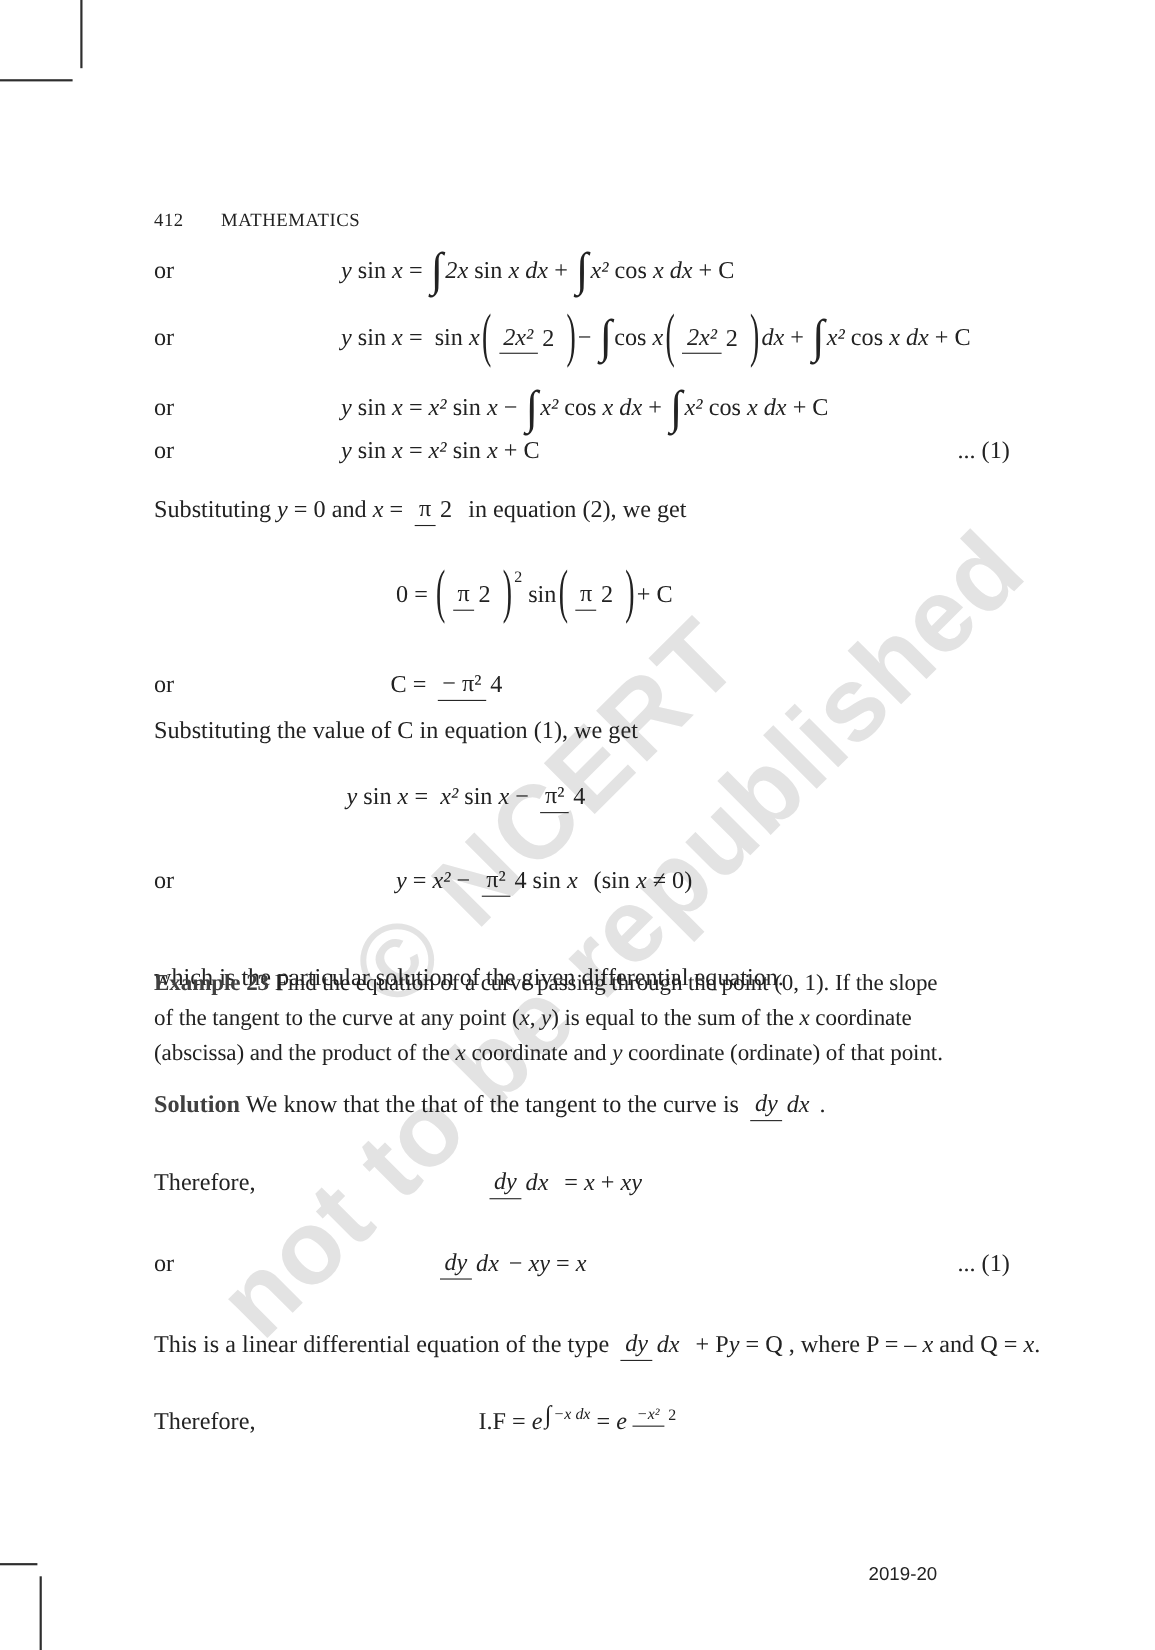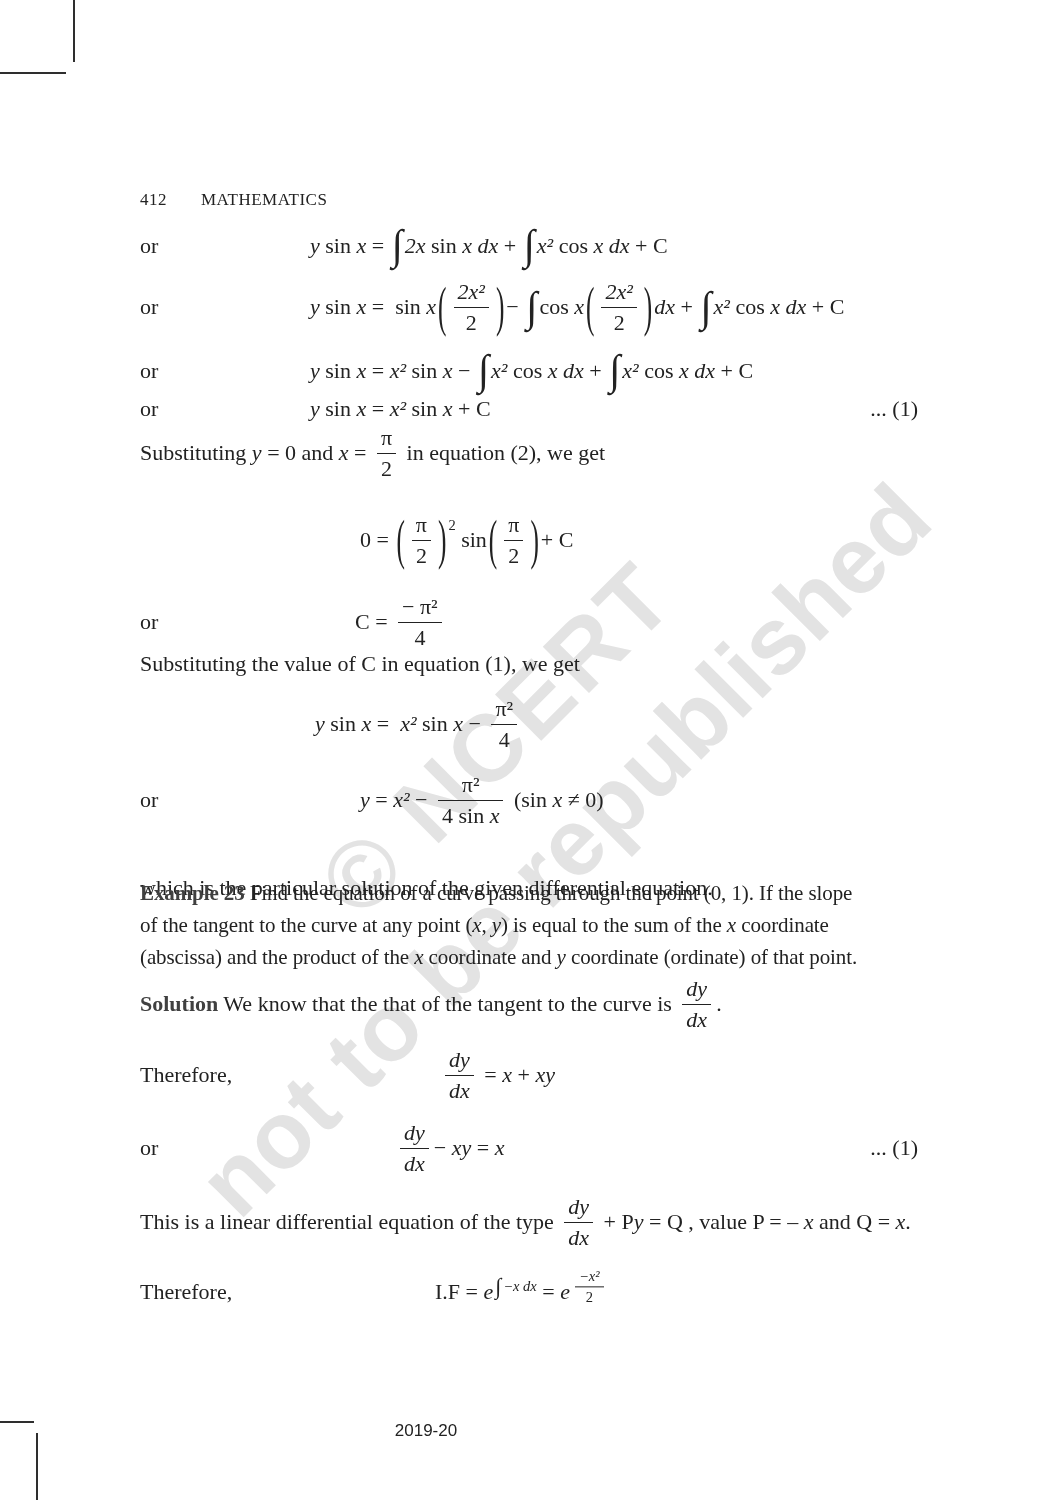--- a/index.html
+++ b/index.html
@@ -15,37 +15,37 @@
     font-weight:bold; color:#e3e3e3; white-space:nowrap; pointer-events:none;
   }
   .wm1 { left:497px; top:739px; font-size:95px; letter-spacing:4px;
          transform:translate(-50%,-50%) rotate(-45deg); }
   .wm2 { left:565px; top:850px; font-size:95px; letter-spacing:1px;
          transform:translate(-50%,-50%) rotate(-45deg); }
   
   .hdr { position:absolute; top:190px; font-size:17px; letter-spacing:0.5px; z-index:2;text-align:right; }
   .hdr-num { left:140px; }
   .hdr-title { left:201px; }
-  .footer { position:absolute; top:1421px; left:0; width:852px; text-align:center;
+  .footer { position:absolute; top:1421px; left:0; width:852px; text-align:right;
             font-family:"Liberation Sans", sans-serif; font-size:17px; z-index:2; }
   
   .row {
     position:absolute; left:140px; width:778px; display:flex; align-items:center;
     transform:translateY(-50%); font-size:22px; z-index:2;
   }
   .lab { position:absolute; left:0; white-space:pre; }
   .eq  { display:inline-flex; align-items:center; }
   .ref { margin-left:auto; white-space:pre; }
   .mr, .mi, .mb { white-space:pre; }
   .mi { font-style:italic; }
   .mb { color:#404040; font-weight:bold;text-align:center; }
   .int { font-size:1.85em; line-height:1; transform:scaleY(1.05); margin:0 2px; }
   .sup .int { font-size:1.5em; }
   .bigp { display:inline-block; font-size:1.15em; transform:scaleY(2.15); margin:0 2px; line-height:1; }
-  .frac { display:inline-flex; flex-direction:column; align-items:stretch;
+  .frac { display:inline-flex; flex-direction:row; align-items:stretch;
           margin:0 5px; line-height:1.25; }
   .frac .num { display:block; text-align:center; padding:0 4px 1px 4px;
                border-bottom:1.6px solid #222; }
   .frac .den { display:block; text-align:center; padding:1px 4px 0 4px; }
   .frac .num, .frac .den { white-space:pre; }
   .sup { position:relative; top:-1.0em; display:inline-flex; align-items:center;
          font-size:0.66em; }
   .sup.lo { top:-0.35em; }
   
   .para {
@@ -156,21 +156,21 @@
         <span class="mi">x</span>
         <span class="mr"> = </span>
         <span class="mi">x²</span>
         <span class="mr"> sin </span>
         <span class="mi">x</span>
         <span class="mr"> + C</span>
       </span>
     <span class="ref">... (1)</span>
   </div>
 
-  <div class="row" style="top:453px">
+  <div class="row" style="top:463px">
     <span class="eq">
         <span class="mr">Substituting </span>
         <span class="mi">y</span>
         <span class="mr"> = 0 and </span>
         <span class="mi">x</span>
         <span class="mr"> = </span>
         <span class="frac">
           <span class="num"><span class="mr">π</span></span>
           <span class="den"><span class="mr">2</span></span>
         </span>
@@ -303,21 +303,21 @@
 
   <div class="row" style="top:1222px">
     <span class="eq">
         <span class="mr">This is a linear differential equation of the type </span>
         <span class="frac">
           <span class="num"><span class="mi">dy</span></span>
           <span class="den"><span class="mi">dx</span></span>
         </span>
         <span class="mr"> + P</span>
         <span class="mi">y</span>
-        <span class="mr"> = Q , value P = – </span>
+        <span class="mr"> = Q , where P = – </span>
         <span class="mi">x</span>
         <span class="mr"> and Q = </span>
         <span class="mi">x</span>
         <span class="mr">.</span>
       </span>
   </div>
 
   <div class="row" style="top:1292px">
     <span class="lab">Therefore,</span>
     <span class="eq" style="margin-left:295px">

